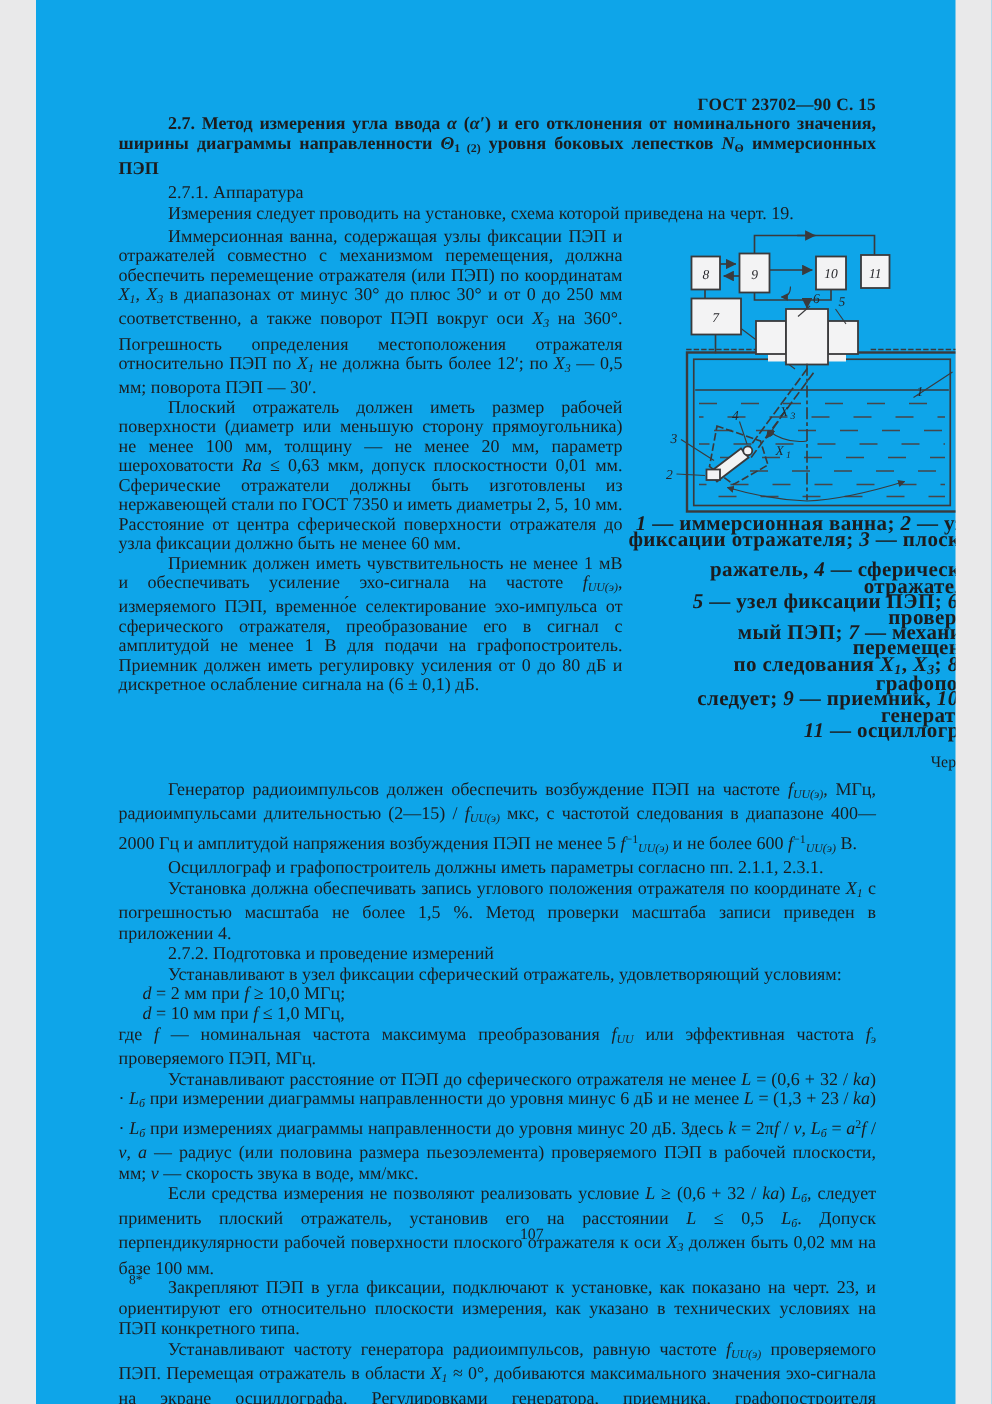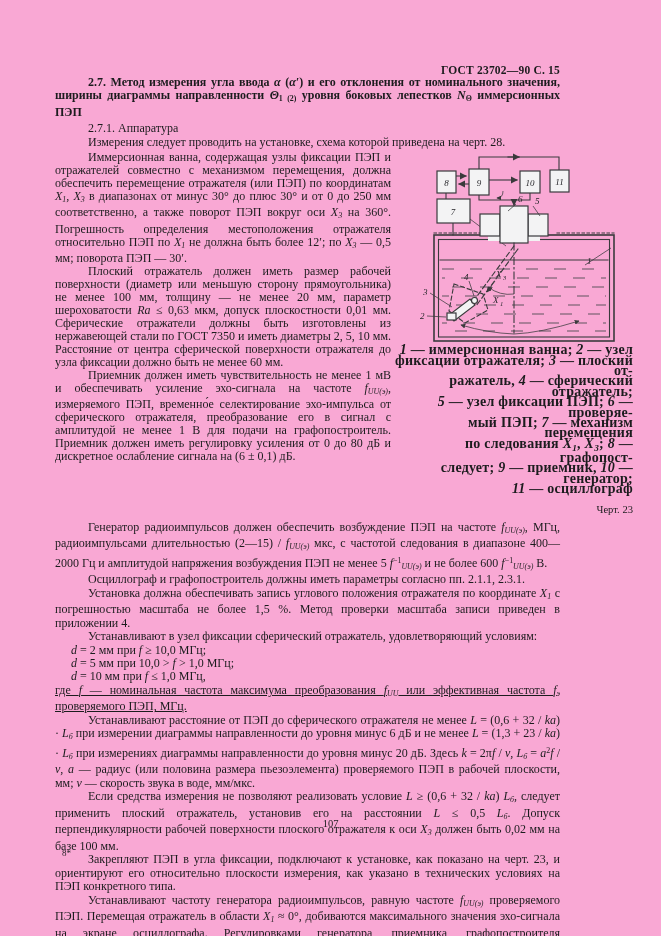--- a/index.html
+++ b/index.html
@@ -1,29 +1,29 @@
 <!DOCTYPE html>
 <html lang="ru"><head>
 <meta charset="utf-8">
 <style>
   html,body{margin:0;padding:0;background:#e9e9ea;}
   .page{
-    position:relative;width:661px;height:936px;margin:0 auto;
-    background:#f9a8d4;overflow:hidden;
+    position:relative;width:613px;height:936px;margin:0 auto;
+    background:#0ea5e9;overflow:hidden;
     font-family:"Liberation Serif","DejaVu Serif",serif;
     color:#1c1c1e;
     -webkit-font-smoothing:antialiased;
   }
   .content{position:absolute;left:55px;top:64px;width:505px;}
   .header{width:505px;text-align:right;font-weight:700;font-size:11.5px;letter-spacing:.2px;}
   .title{margin-top:22px;font-weight:700;font-size:11.2px;line-height:15px;}
   p.para{margin:0;text-align:justify;font-size:12px;line-height:13.4px;}
   .indent{text-indent:33px;}
   .formula{text-indent:16px;}
-  .noindent{text-indent:0;text-decoration:underline;}
+  .noindent{text-indent:0;}
   .intro{margin-top:3px;}
   .two-col{display:flex;width:578px;margin-top:2px;}
   .left-col{width:336px;}
   .left-col p.para{line-height:13.0px;}
   .right-col{width:242px;margin-top:-8px;}
   .diagram{display:block;margin:0 auto;}
   .legend{margin-top:2px;text-align:center;}
   .legend-line{font-size:14px;line-height:10.4px;letter-spacing:.25px;text-align:right;font-weight:bold;}
   .caption{text-align:right;font-size:10.6px;margin-top:9px;}
   .bottom{margin-top:6px;}
@@ -54,21 +54,21 @@
   <div class="content">
 
     <div class="header">
       <span>ГОСТ 23702—90 С. 15</span>
     </div>
 
     <p class="para title indent"><span class="sg-b">2.7. Метод измерения угла ввода </span><span class="sg-bi">α</span><span class="sg-b"> (</span><span class="sg-bi">α′</span><span class="sg-b">) и его отклонения от номинального значения, ширины диаграммы направленности </span><span class="sg-bi">Θ</span><span class="sg-bsub">1 (2)</span><span class="sg-b">  уровня боковых лепестков </span><span class="sg-bi">N</span><span class="sg-bsub">Θ</span><span class="sg-b">  иммерсионных ПЭП</span></p>
 
     <div class="intro">
         <p class="para indent"><span class="sg-n">2.7.1. Аппаратура</span></p>
-        <p class="para indent"><span class="sg-n">Измерения следует проводить на установке, схема которой приведена на черт. 28.</span></p>
+        <p class="para indent"><span class="sg-n">Измерения следует проводить на установке, схема которой приведена на черт. 19.</span></p>
       </div>
 
     <div class="two-col">
       <div class="left-col">
           <p class="para indent"><span class="sg-n">Иммерсионная ванна, содержащая узлы фиксации ПЭП и отражателей совместно с механизмом перемещения, должна обеспечить перемещение отражателя (или ПЭП) по координатам </span><span class="sg-i">X</span><span class="sg-sub">1</span><span class="sg-n">, </span><span class="sg-i">X</span><span class="sg-sub">3</span><span class="sg-n"> в диапазонах от минус 30° до плюс 30° и от 0 до 250 мм соответственно, а также поворот ПЭП вокруг оси </span><span class="sg-i">X</span><span class="sg-sub">3</span><span class="sg-n"> на 360°. Погрешность определения местоположения отражателя относительно ПЭП по </span><span class="sg-i">X</span><span class="sg-sub">1</span><span class="sg-n"> не должна быть более 12′; по </span><span class="sg-i">X</span><span class="sg-sub">3</span><span class="sg-n"> — 0,5 мм; поворота ПЭП — 30′.</span></p>
           <p class="para indent"><span class="sg-n">Плоский отражатель должен иметь размер рабочей поверхности (диаметр или меньшую сторону прямоугольника) не менее 100 мм,  толщину — не менее  20 мм,  параметр  шероховатости </span><span class="sg-i">Ra</span><span class="sg-n"> ≤ 0,63 мкм, допуск плоскостности 0,01 мм. Сферические отражатели должны быть изготовлены  из  нержавеющей  стали  по ГОСТ 7350 и иметь диаметры 2, 5, 10 мм. Расстояние от центра сферической поверхности отражателя до узла фиксации должно быть не менее 60 мм.</span></p>
           <p class="para indent"><span class="sg-n">Приемник должен иметь чувствительность не менее 1 мВ и обеспечивать усиление эхо-сигнала на частоте </span><span class="sg-i">f</span><span class="sg-sub">UU(э)</span><span class="sg-n">, измеряемого ПЭП, временно́е селектирование эхо-импульса от сферического отражателя, преобразование его в сигнал с амплитудой не менее 1 В для подачи на графопостроитель. Приемник должен иметь регулировку усиления от 0 до 80 дБ и дискретное ослабление сигнала на (6 ± 0,1) дБ.</span></p>
         </div>
 
       <div class="right-col">
@@ -181,23 +181,23 @@
             <div class="legend-line"><span class="sg-i">11</span><span class="sg-n"> — осциллограф</span></div>
           </div>
         <div class="caption">Черт. 23</div>
       </div>
     </div>
 
     <div class="bottom">
         <p class="para indent"><span class="sg-n">Генератор радиоимпульсов должен обеспечить возбуждение ПЭП на частоте </span><span class="sg-i">f</span><span class="sg-sub">UU(э)</span><span class="sg-n">, МГц, радиоимпульсами длительностью (2—15) / </span><span class="sg-i">f</span><span class="sg-sub">UU(э)</span><span class="sg-n">  мкс, с частотой следования в диапазоне 400—2000 Гц и амплитудой напряжения возбуждения ПЭП не менее  5 </span><span class="sg-i">f</span><span class="sg-sup">−1</span><span class="sg-sub">UU(э)</span><span class="sg-n">  и не более  600 </span><span class="sg-i">f</span><span class="sg-sup">−1</span><span class="sg-sub">UU(э)</span><span class="sg-n">  В.</span></p>
         <p class="para indent"><span class="sg-n">Осциллограф и графопостроитель должны иметь параметры согласно пп. 2.1.1, 2.3.1.</span></p>
         <p class="para indent"><span class="sg-n">Установка должна обеспечивать запись углового положения отражателя по координате </span><span class="sg-i">X</span><span class="sg-sub">1</span><span class="sg-n">  с погрешностью масштаба не более 1,5 %. Метод проверки масштаба записи приведен в приложении 4.</span></p>
+        <p class="para indent"><span class="sg-n">2.7.2. Подготовка и проведение измерений</span></p>
         <p class="para indent"><span class="sg-n">Устанавливают в узел фиксации сферический отражатель, удовлетворяющий условиям:</span></p>
         <p class="para indent formula"><span class="sg-i">d</span><span class="sg-n"> = 2 мм при  </span><span class="sg-i">f</span><span class="sg-n"> ≥ 10,0 МГц;</span></p>
-        <p class="para indent formula"><span class="sg-i">d</span><span class="sg-n"> = 5 мм при 10,0 &gt; </span><span class="sg-i">f</span><span class="sg-n"> &gt; 1,0 МГц;</span></p>
         <p class="para indent formula"><span class="sg-i">d</span><span class="sg-n"> = 10 мм при  </span><span class="sg-i">f</span><span class="sg-n"> ≤ 1,0 МГц,</span></p>
         <p class="para indent noindent"><span class="sg-n">где </span><span class="sg-i">f</span><span class="sg-n"> — номинальная частота максимума преобразования  </span><span class="sg-i">f</span><span class="sg-sub">UU</span><span class="sg-n">  или эффективная частота  </span><span class="sg-i">f</span><span class="sg-sub">э</span><span class="sg-n"> проверяемого ПЭП, МГц.</span></p>
         <p class="para indent"><span class="sg-n">Устанавливают расстояние от ПЭП до сферического отражателя не менее </span><span class="sg-i">L</span><span class="sg-n"> = (0,6 + 32 / </span><span class="sg-i">ka</span><span class="sg-n">) · </span><span class="sg-i">L</span><span class="sg-sub">б</span><span class="sg-n"> при измерении диаграммы направленности до уровня минус 6 дБ и не менее </span><span class="sg-i">L</span><span class="sg-n"> = (1,3 + 23 / </span><span class="sg-i">ka</span><span class="sg-n">) · </span><span class="sg-i">L</span><span class="sg-sub">б</span><span class="sg-n"> при измерениях диаграммы направленности до уровня минус 20 дБ.  Здесь  </span><span class="sg-i">k</span><span class="sg-n"> = 2π</span><span class="sg-i">f</span><span class="sg-n"> / </span><span class="sg-i">v</span><span class="sg-n">,  </span><span class="sg-i">L</span><span class="sg-sub">б</span><span class="sg-n"> = </span><span class="sg-i">a</span><span class="sg-sup">2</span><span class="sg-i">f</span><span class="sg-n"> / </span><span class="sg-i">v</span><span class="sg-n">, </span><span class="sg-i">a</span><span class="sg-n"> — радиус  (или  половина размера пьезоэлемента)  проверяемого  ПЭП  в  рабочей  плоскости,  мм; </span><span class="sg-i">v</span><span class="sg-n"> — скорость звука в воде,  мм/мкс.</span></p>
         <p class="para indent"><span class="sg-n">Если средства измерения не позволяют реализовать условие  </span><span class="sg-i">L</span><span class="sg-n"> ≥ (0,6 + 32 / </span><span class="sg-i">ka</span><span class="sg-n">)  </span><span class="sg-i">L</span><span class="sg-sub">б</span><span class="sg-n">, следует применить плоский отражатель, установив его на расстоянии  </span><span class="sg-i">L</span><span class="sg-n"> ≤ 0,5 </span><span class="sg-i">L</span><span class="sg-sub">б</span><span class="sg-n">. Допуск перпендикулярности рабочей поверхности плоского отражателя к оси </span><span class="sg-i">X</span><span class="sg-sub">3</span><span class="sg-n">  должен быть 0,02 мм на базе 100 мм.</span></p>
         <p class="para indent"><span class="sg-n">Закрепляют ПЭП в угла фиксации, подключают к установке, как показано на черт. 23, и ориентируют его относительно плоскости измерения, как указано в технических условиях на ПЭП конкретного типа.</span></p>
         <p class="para indent"><span class="sg-n">Устанавливают частоту генератора радиоимпульсов, равную частоте  </span><span class="sg-i">f</span><span class="sg-sub">UU(э)</span><span class="sg-n">  проверяемого ПЭП. Перемещая отражатель в области </span><span class="sg-i">X</span><span class="sg-sub">1</span><span class="sg-n"> ≈ 0°, добиваются максимального значения эхо-сигнала на экране осциллографа. Регулировками генератора, приемника, графопостроителя устанавливают амплитуды сигнала и масштабы изображения и записи, обеспечивающие наибольшую точность измерений.</span></p>
       </div>
   </div>
 
   <div class="footer-left">8*</div>

